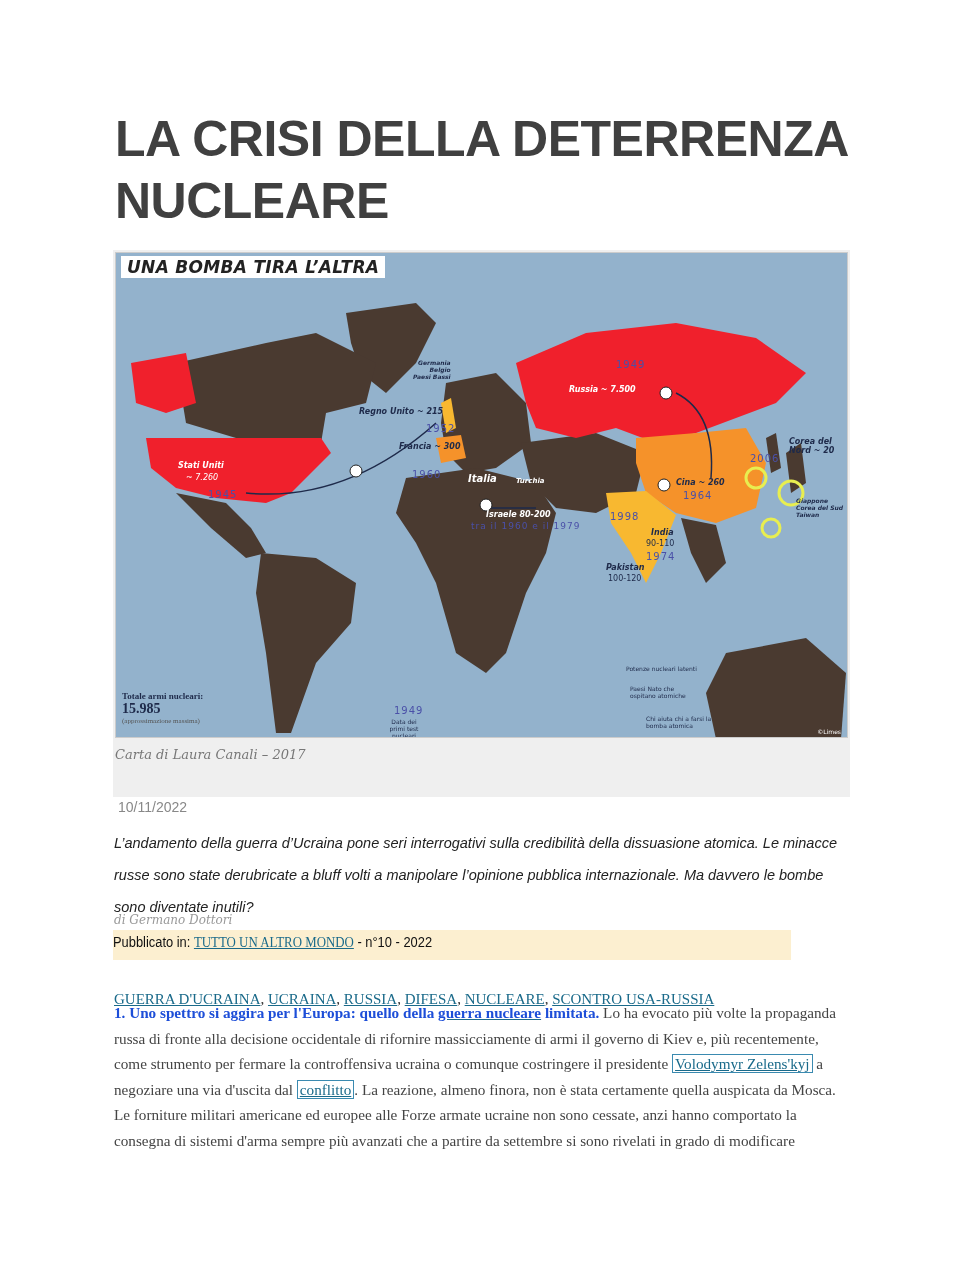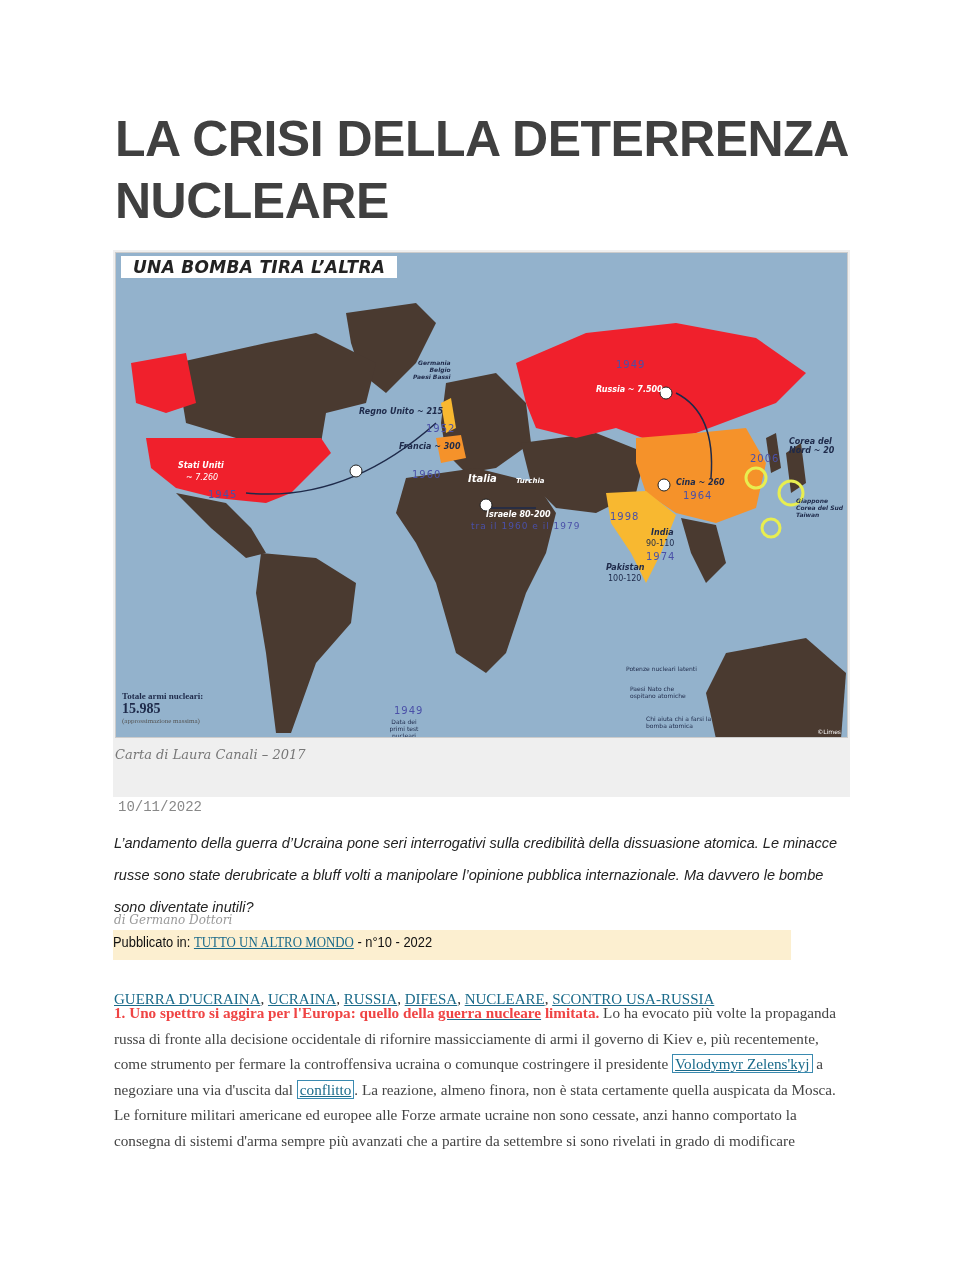--- a/index.html
+++ b/index.html
@@ -1,42 +1,42 @@
 <!DOCTYPE html>
 <html><head>
 <meta charset="utf-8">
 <style>
   html, body { margin:0; padding:0; background:#ffffff; }
   body { width:960px; height:1280px; position:relative; overflow:hidden; font-family:"Liberation Sans", sans-serif; color:#222; }
   .title { position:absolute; left:115px; top:108px; width:740px; margin:0; font-family:"Liberation Sans", sans-serif; font-weight:bold; font-size:50px; line-height:62px; color:#404040; letter-spacing:-0.5px; }
   .figure { position:absolute; left:113px; top:250px; width:737px; height:547px; background:#efefef; }
   .map { position:absolute; left:2px; top:2px; width:733px; height:486px; background:#93b2cc; overflow:hidden; border:1px solid #ccc; box-sizing:border-box; }
   .map svg { position:absolute; left:0; top:0; }
-  .map-title { position:absolute; left:5px; top:3px; background:#fff; padding:1px 12px; font-family:"DejaVu Sans", sans-serif; font-weight:bold; font-style:italic; font-size:17px; color:#222; letter-spacing:0.3px; }
+  .map-title { position:absolute; left:5px; top:3px; background:#fff; padding:1px 6px; font-family:"DejaVu Sans", sans-serif; font-weight:bold; font-style:italic; font-size:17px; color:#222; letter-spacing:0.3px; }
   .legend { position:absolute; right:2px; top:2px; width:88px; height:84px; background:#fff; border:1px solid #bbb; font-size:7px; font-family:"DejaVu Sans", sans-serif; color:#333; }
   .legend .row { display:flex; align-items:center; height:18px; padding-left:6px; }
   .legend .sw { width:14px; height:10px; margin-right:4px; }
   .lbl { position:absolute; font-family:"DejaVu Sans", sans-serif; font-size:8px; font-style:italic; font-weight:bold; color:#1e2a4a; white-space:nowrap; }
   .lbl.w { color:#fff; }
   .yr { position:absolute; font-family:"DejaVu Sans", sans-serif; font-size:10px; font-weight:normal; color:#4a50a8; letter-spacing:1px; }
   .total { position:absolute; left:6px; top:438px; font-family:Liberation Serif, serif; color:#1e2a4a; }
   .total .t1 { font-size:9px; font-weight:bold; }
   .total .t2 { font-size:14px; font-weight:bold; }
   .total .t3 { font-size:7px; color:#555; }
   .key { position:absolute; font-family:"DejaVu Sans", sans-serif; font-size:6px; color:#1e2a4a; }
   .caption { position:absolute; left:2px; top:497px; font-family:"DejaVu Serif", serif; font-style:italic; font-size:13px; color:#777; }
-  .date { position:absolute; left:118px; top:799px; font-family:Liberation Mono, monospace; font-size:14px; color:#888; }
+  .date { position:absolute; left:118px; top:799px; font-family:Liberation Sans, sans-serif; font-size:14px; color:#888; }
   .lede { position:absolute; left:114px; top:827px; width:740px; font-family:"Liberation Sans", sans-serif; font-style:italic; font-size:14.5px; line-height:32px; color:#222; margin:0; }
   .author { position:absolute; left:114px; top:913px; font-family:"DejaVu Serif", serif; font-style:italic; font-size:12px; color:#999; }
   .pub { position:absolute; left:113px; top:930px; width:737px; height:30px; background:#fcefd0; font-family:"Liberation Sans", sans-serif; font-size:14px; line-height:24px; color:#111; transform:scaleX(0.92); transform-origin:left; }
   .pub a, .tags a, .body a { color:#1a6a8a; text-decoration:underline; }
   .pub a { font-family:"Liberation Serif", serif; }
   .tags { position:absolute; left:114px; top:963px; font-family:"Liberation Serif", serif; font-size:15px; color:#333;margin-top:28px; }
   .body { position:absolute; left:114px; top:1000px; width:740px; font-family:"Liberation Serif", serif; font-size:15.2px; line-height:25.5px; color:#444; margin:0; }
-  .body b { color:#ef4444; }
+  .body b { color:#1d4ed8; }
   .boxed { border:1px solid #3a8ab0; padding:0 2px; }
 </style>
 </head>
 <body>
 
 <h1 class="title">LA CRISI DELLA DETERRENZA NUCLEARE</h1>
 
 <div class="figure">
   <div class="map">
     <svg width="733" height="486" viewBox="0 0 733 486">
@@ -98,21 +98,21 @@
     <span class="yr" style="left:92px;top:236px">1945</span>
     <span class="lbl" style="left:243px;top:154px">Regno Unito ~ 215</span>
     <span class="yr" style="left:310px;top:170px">1952</span>
     <span class="lbl" style="left:283px;top:189px">Francia ~ 300</span>
     <span class="yr" style="left:296px;top:216px">1960</span>
     <span class="lbl" style="left:297px;top:106px;font-size:6px;white-space:pre-line;text-align:right">Germania
 Belgio
 Paesi Bassi</span>
     <span class="lbl w" style="left:352px;top:220px;font-size:10px">Italia</span>
     <span class="lbl w" style="left:400px;top:224px;font-size:7px">Turchia</span>
-    <span class="lbl w" style="left:480px;top:132px">Russia ~ 7.500</span>
+    <span class="lbl w" style="left:453px;top:132px">Russia ~ 7.500</span>
     <span class="yr" style="left:500px;top:106px">1949</span>
     <span class="lbl" style="left:560px;top:225px">Cina ~ 260</span>
     <span class="yr" style="left:567px;top:237px">1964</span>
     <span class="lbl" style="left:673px;top:184px;white-space:normal;width:60px">Corea del Nord ~ 20</span>
     <span class="yr" style="left:634px;top:200px">2006</span>
     <span class="lbl" style="left:680px;top:244px;font-size:6px;white-space:pre-line">Giappone
 Corea del Sud
 Taiwan</span>
     <span class="lbl w" style="left:370px;top:257px">Israele 80-200</span>
     <span class="yr" style="left:355px;top:268px;font-size:9px;font-weight:normal">tra il 1960 e il 1979</span>

